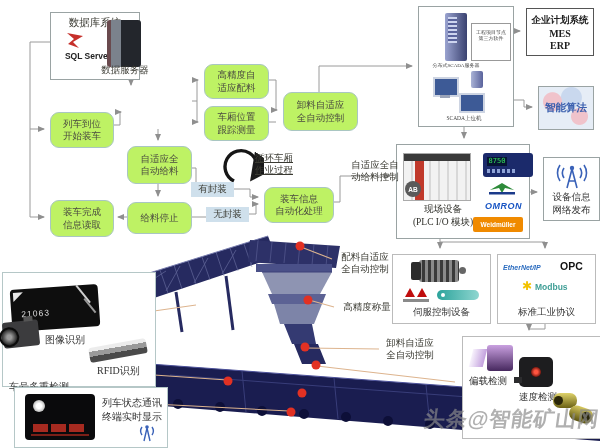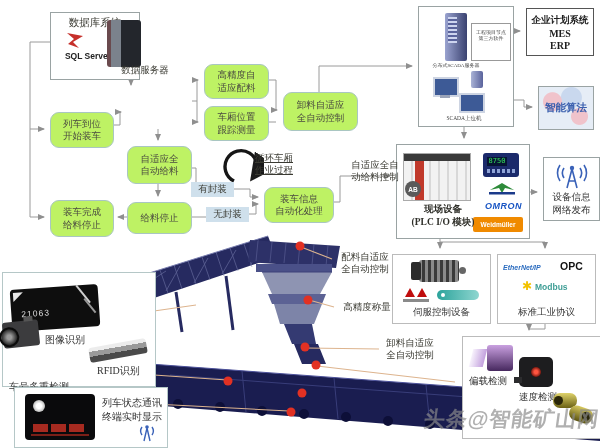--- a/index.html
+++ b/index.html
@@ -154,35 +154,35 @@
   </svg>
 
   <div class="sbox boxes" style="left:50px;top:12px;width:88px;height:66px;">
     <div class="lbl" style="left:8px;top:3px;width:72px;font-size:10.5px;">数据库系统</div>
     <svg width="20" height="20" style="left:14px;top:17px;">
       <polygon points="2,3 18,6 8,12 14,18 3,14 9,9" fill="#c6302b"></polygon>
     </svg>
     <div class="lbl logo-sans" style="left:4px;top:38px;width:66px;font-size:8.5px;font-weight:bold;color:#222;">SQL Server</div>
   </div>
   <div class="abs boxes" style="left:107px;top:20px;width:34px;height:47px;border-radius:3px;background:linear-gradient(90deg,#6a4a4e 0 4px,#7b828c 4px 14px,#23262c 14px);z-index:4;"></div>
-  <div class="lbl boxes" style="left:115px;top:64px;width:60px;z-index:4;">数据服务器</div>
+  <div class="lbl boxes" style="left:95px;top:64px;width:60px;z-index:4;">数据服务器</div>
 
   <div class="fbox pre boxes" style="left:50px;top:112px;width:62px;height:34px;">列车到位
 开始装车</div>
   <div class="fbox pre boxes" style="left:204px;top:64px;width:63px;height:33px;">高精度自
 适应配料</div>
   <div class="fbox pre boxes" style="left:204px;top:106px;width:63px;height:33px;">车厢位置
 跟踪测量</div>
   <div class="fbox pre boxes" style="left:283px;top:92px;width:73px;height:37px;">卸料自适应
 全自动控制</div>
   <div class="fbox pre boxes" style="left:127px;top:146px;width:63px;height:36px;">自适应全
 自动给料</div>
   <div class="fbox boxes" style="left:127px;top:202px;width:63px;height:30px;">给料停止</div>
   <div class="fbox pre boxes" style="left:50px;top:200px;width:62px;height:35px;">装车完成
-给料停止</div>
+信息读取</div>
   <div class="fbox pre boxes" style="left:264px;top:187px;width:68px;height:34px;">装车信息
 自动化处理</div>
   <svg width="44" height="46" style="left:220px;top:142px;z-index:4;">
     <path d="M14,39 A16,16 0 1 1 34,34" fill="none" stroke="#161616" stroke-width="3.4" marker-end="url(#arB)"></path>
   </svg>
   <div class="lbl pre boxes" style="left:246px;top:152px;width:56px;text-decoration:underline;">循环车厢
 作业过程</div>
   <div class="tag boxes" style="left:191px;top:182px;width:43px;height:15px;">有封装</div>
   <div class="tag boxes" style="left:206px;top:207px;width:43px;height:15px;">无封装</div>
 
@@ -209,31 +209,31 @@
   <div class="sbox boxes" style="left:538px;top:86px;width:54px;height:42px;display:flex;align-items:center;justify-content:center;background:#e6edf6;background-image:radial-gradient(circle at 25% 35%,#f0c3cb 0 9px,transparent 10px),radial-gradient(circle at 75% 70%,#f0c3cb 0 8px,transparent 9px),radial-gradient(circle at 60% 25%,#c9d8ee 0 10px,transparent 11px);">
     <div style="font-size:10.5px;font-weight:bold;color:#3a5fae;">智能算法</div>
   </div>
 
   <div class="sbox boxes" style="left:396px;top:144px;width:132px;height:93px;">
     <div class="abs" style="left:6px;top:8px;width:66px;height:46px;border:1px solid #aaa;background:repeating-linear-gradient(90deg,#f2f2f2 0 7px,#d8d8d8 7px 9px);">
       <div class="abs" style="left:0;top:0;width:100%;height:7px;background:#3a3a3a;"></div>
       <div class="abs" style="left:11px;top:7px;width:9px;height:39px;background:#c0392b;"></div>
     </div>
     <div class="abs logo-sans" style="left:8px;top:36px;width:16px;height:16px;border-radius:50%;background:#5a5a5a;color:#fff;font-size:6.5px;font-weight:bold;display:flex;align-items:center;justify-content:center;">AB</div>
-    <div class="abs" style="left:86px;top:8px;width:36px;height:24px;border-radius:3px;background:#1b2a6b;">
+    <div class="abs" style="left:86px;top:8px;width:50px;height:24px;border-radius:3px;background:#1b2a6b;">
       <div class="abs logo-sans" style="left:4px;top:4px;width:20px;height:9px;background:#061433;color:#35e05a;font-size:7px;font-family:'DejaVu Sans Mono',monospace;text-align:center;line-height:9px;">8750</div>
       <div class="abs" style="left:4px;top:16px;width:28px;height:4px;background:repeating-linear-gradient(90deg,#8fa3d6 0 3px,#1b2a6b 3px 5px);"></div>
     </div>
     <svg width="38" height="14" style="left:86px;top:36px;">
       <polygon points="19,2 7,9 16,7 19,12 22,7 31,9" fill="#2e8b3a"></polygon>
       <rect x="6" y="11" width="26" height="2.5" fill="#1b3a8a"></rect>
     </svg>
     <div class="abs logo-sans" style="left:88px;top:56px;font-size:9px;font-weight:bold;font-style:italic;color:#1a56c4;letter-spacing:.5px;">OMRON</div>
     <div class="abs logo-sans" style="left:76px;top:72px;width:50px;height:15px;border-radius:2px;background:#f08a00;color:#fff;font-size:6.5px;font-weight:bold;display:flex;align-items:center;justify-content:center;">Weidmüller</div>
-    <div class="abs pre" style="left:4px;top:58px;width:84px;text-align:center;font-size:9.5px;font-weight:bold;color:#2e2e28;">现场设备
+    <div class="abs pre" style="left:4px;top:58px;width:84px;text-align:center;font-size:9.5px;font-weight:normal;color:#2e2e28;">现场设备
 (PLC I/O 模块)</div>
   </div>
 
   <div class="sbox boxes" style="left:543px;top:157px;width:55px;height:62px;">
     <svg width="42" height="30" style="left:7px;top:3px;">
       <g stroke="#3a62b8" stroke-width="1.6" fill="none">
         <path d="M21,8 L16,27 M21,8 L26,27 M17.5,20 H24.5"></path>
         <path d="M13,7 a9,9 0 0 0 0,10"></path>
           <path d="M9,4 a14,14 0 0 0 0,16"></path>
         <path d="M29,7 a9,9 0 0 1 0,10"></path>

